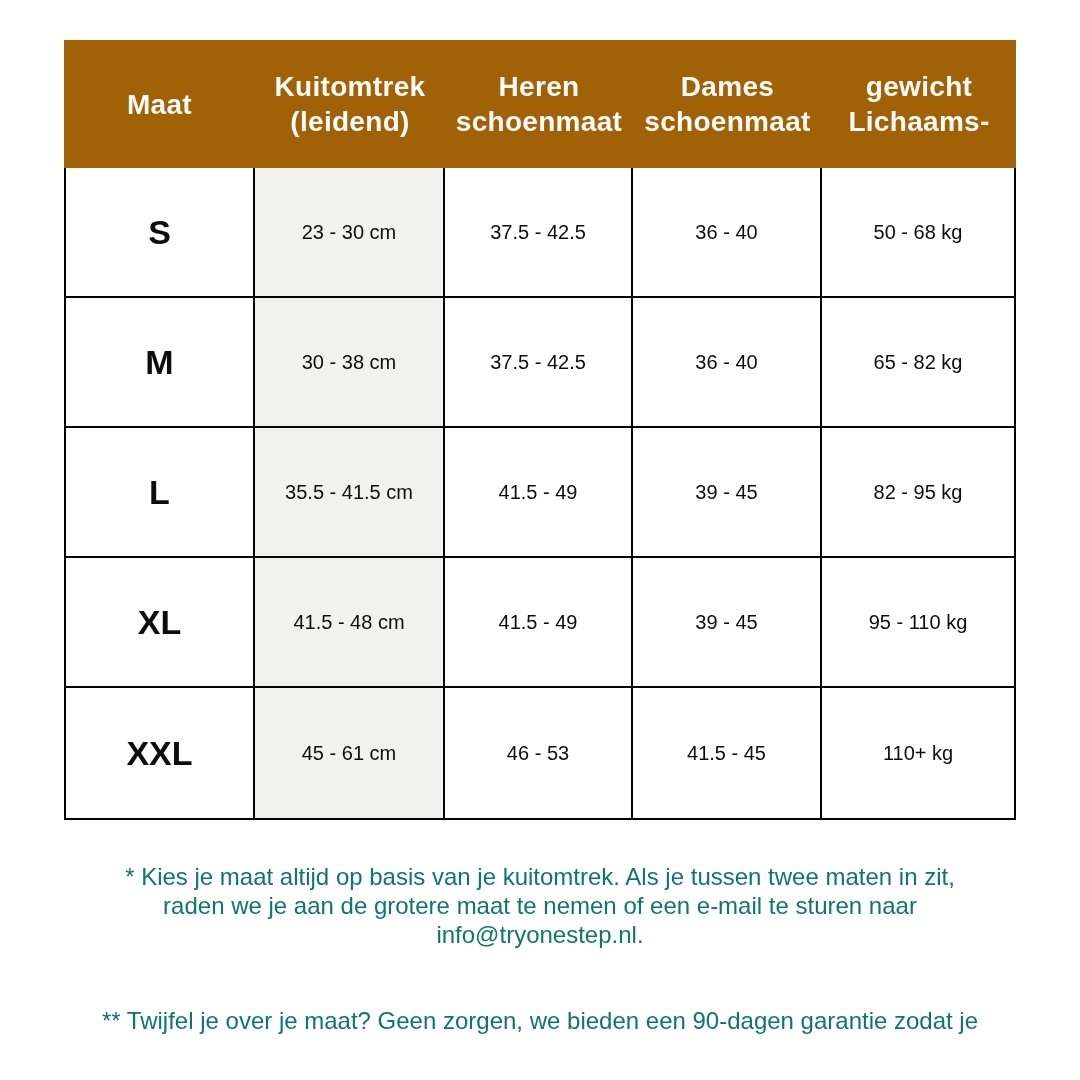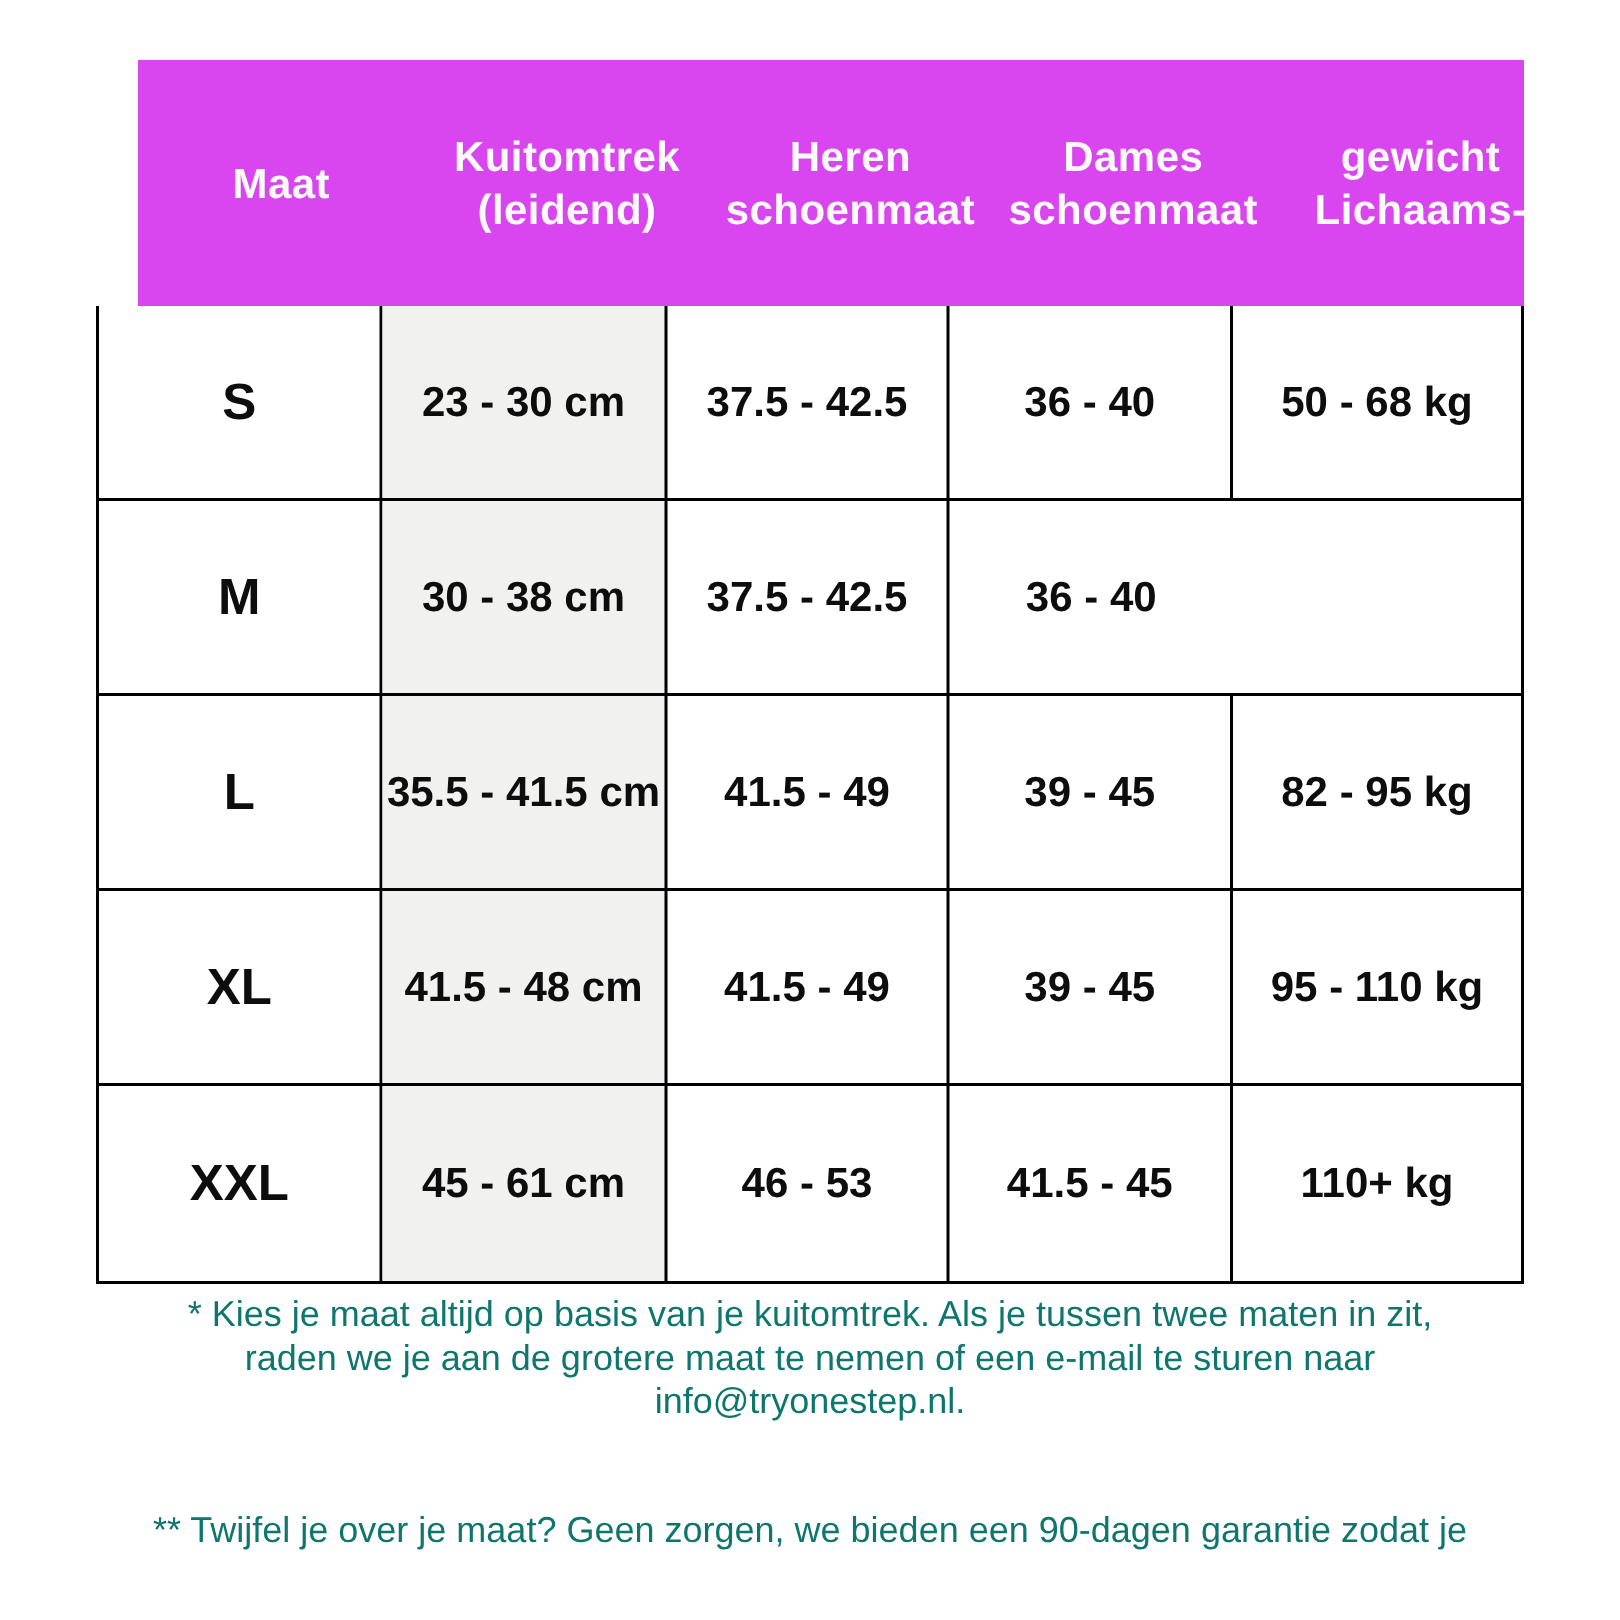--- a/index.html
+++ b/index.html
@@ -15,25 +15,24 @@
     position: absolute;
     left: 64px;
     top: 40px;
     width: 952px;
   }
 
   
   .thead {
     display: grid;
     grid-template-columns: 191px 190px 188px 189px 194px;
-    height: 164px;
-    background: #d946ef;
+    height: 128px;
+    background: #a16207;
     color: #fafaf8;
     align-items: center;
-    margin-left: 28px;
   }
   .th {
     text-align: center;
     font-size: 28px;
     font-weight: 600;
     line-height: 35px;
     letter-spacing: 0.3px;
   }
   .th span { display: block; }
 
@@ -46,22 +45,22 @@
   .tr {
     display: grid;
     grid-template-columns: 189px 190px 188px 189px 192px;
     height: 130px;
   }
   .tr:not(:last-child) { border-bottom: 2px solid #000; }
   .td {
     display: flex;
     align-items: center;
     justify-content: center;
-    font-size: 28px;
-    font-weight: 700;
+    font-size: 20px;
+    font-weight: 400;
     color: #0d0d0d;
     white-space: nowrap;
     border-right: 2px solid #000;
   }
   .td:last-child { border-right: none; }
   .col-maat { font-size: 34px; font-weight: 700; }
   .col-kuit { background: #f1f1ef; }
 
   
   .note {
@@ -112,20 +111,21 @@
       <div class="td">37.5 - 42.5</div>
       <div class="td">36 - 40</div>
       <div class="td">50 - 68 kg</div>
     </div>
 
     <div class="tr">
       <div class="td col-maat">M</div>
       <div class="td col-kuit">30 - 38 cm</div>
       <div class="td">37.5 - 42.5</div>
       <div class="td">36 - 40</div>
+      <div class="td">65 - 82 kg</div>
     </div>
 
     <div class="tr">
       <div class="td col-maat">L</div>
       <div class="td col-kuit">35.5 - 41.5 cm</div>
       <div class="td">41.5 - 49</div>
       <div class="td">39 - 45</div>
       <div class="td">82 - 95 kg</div>
     </div>
 

